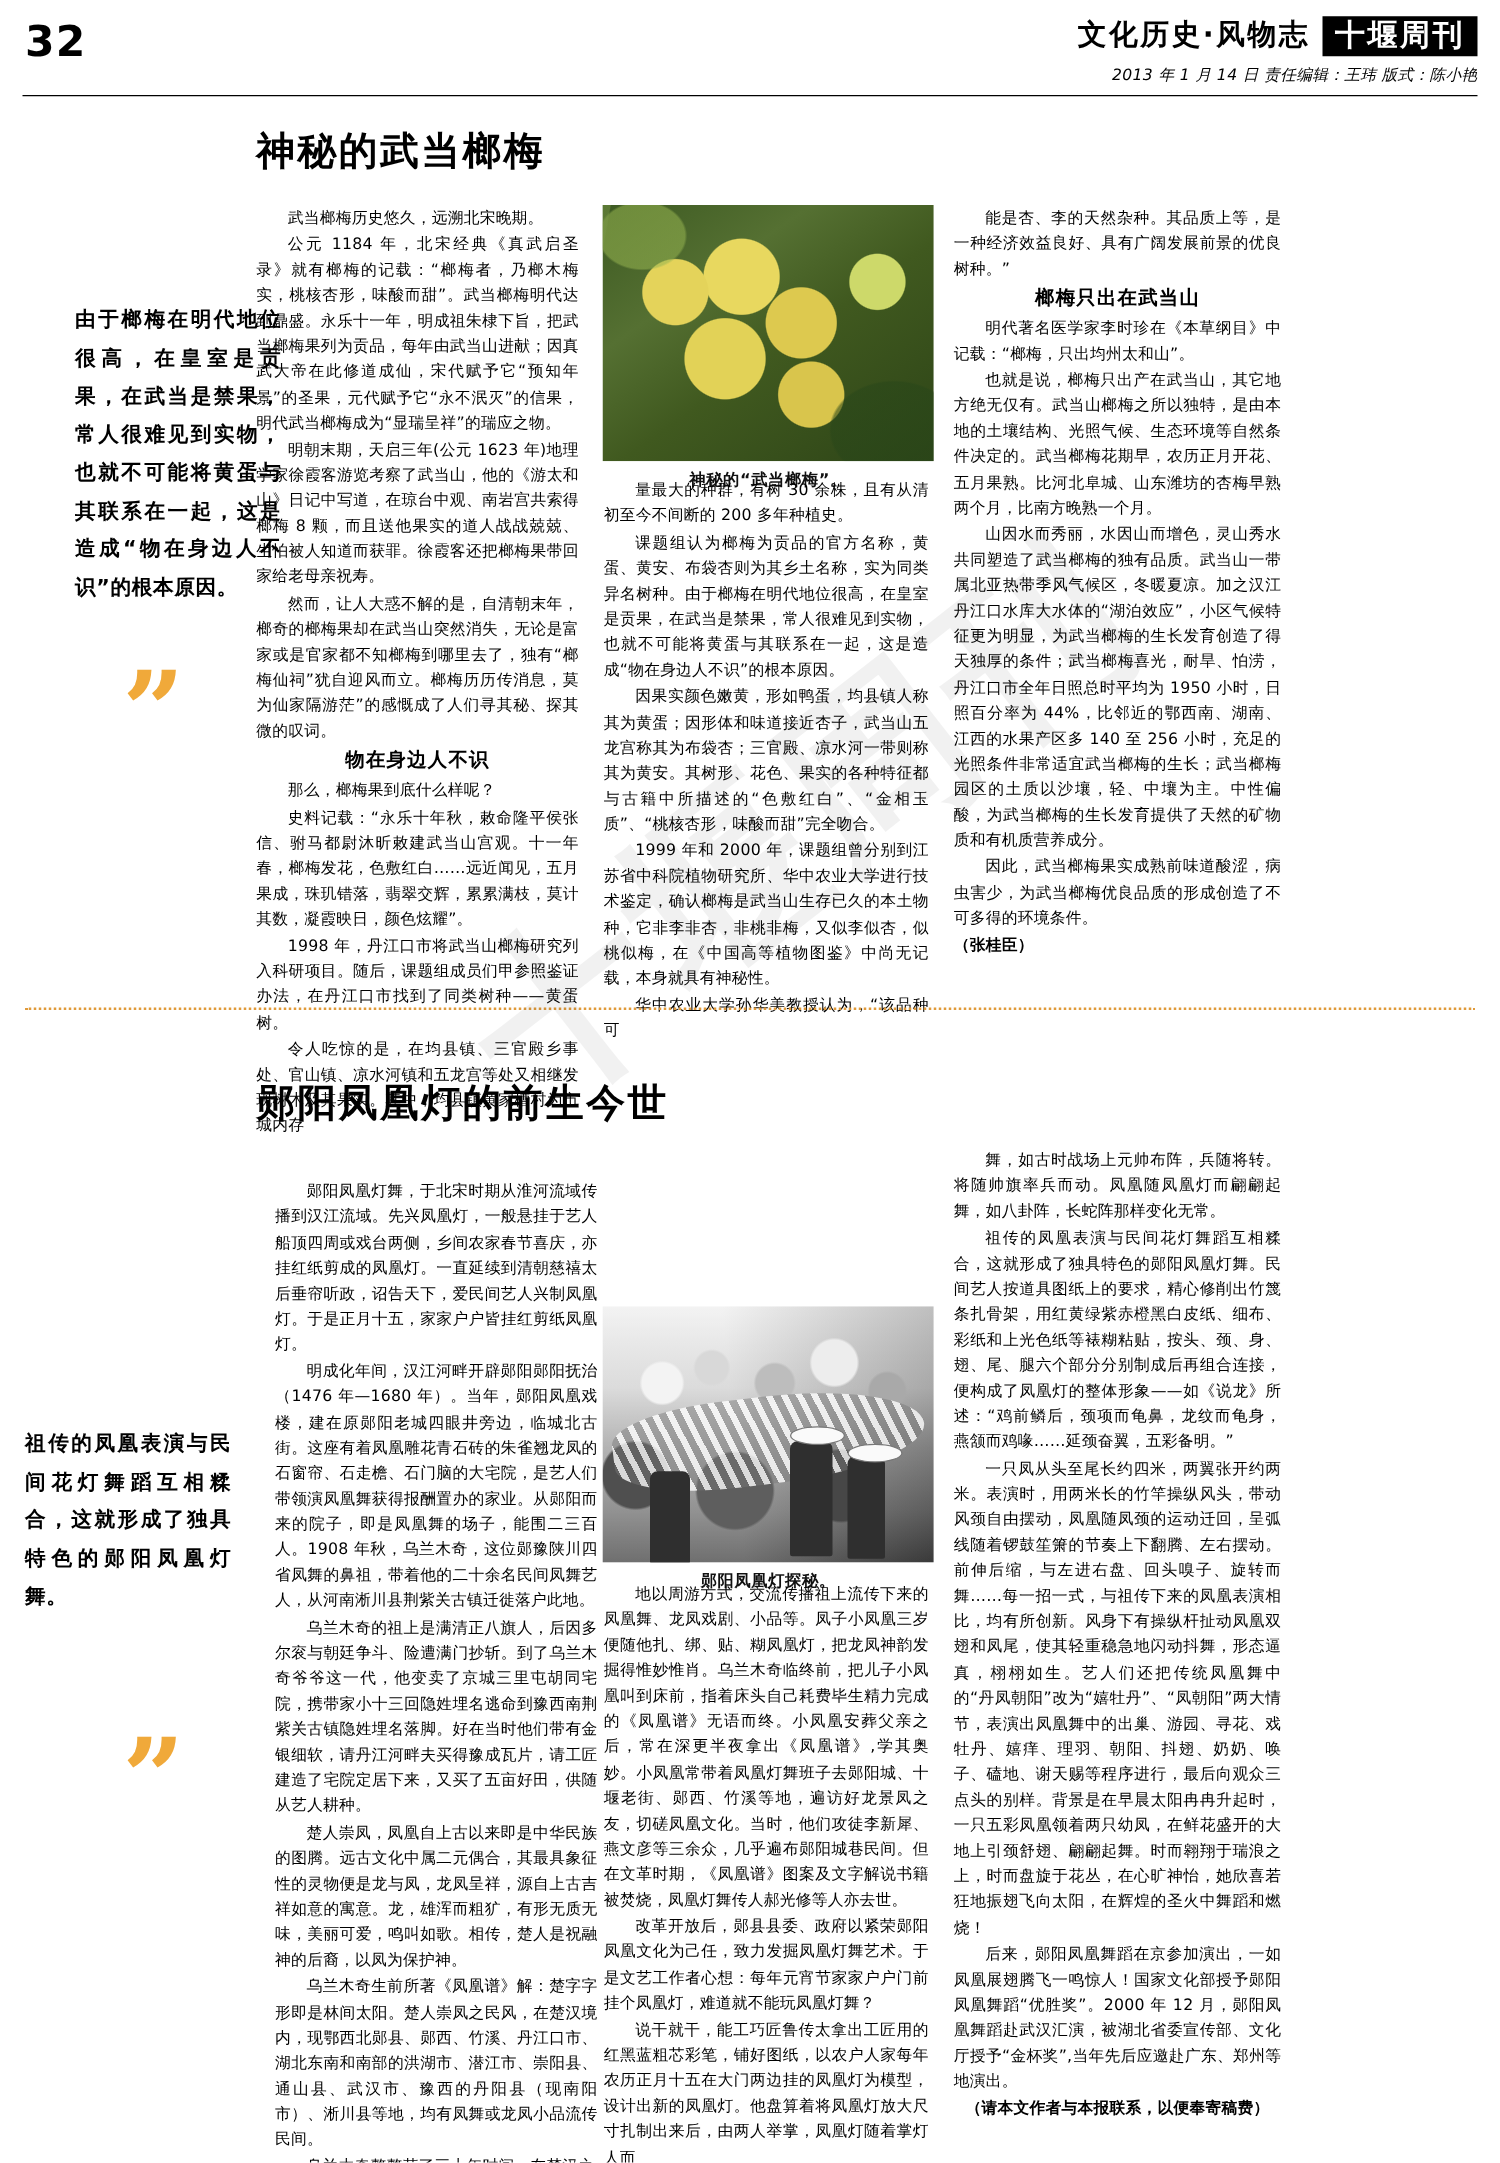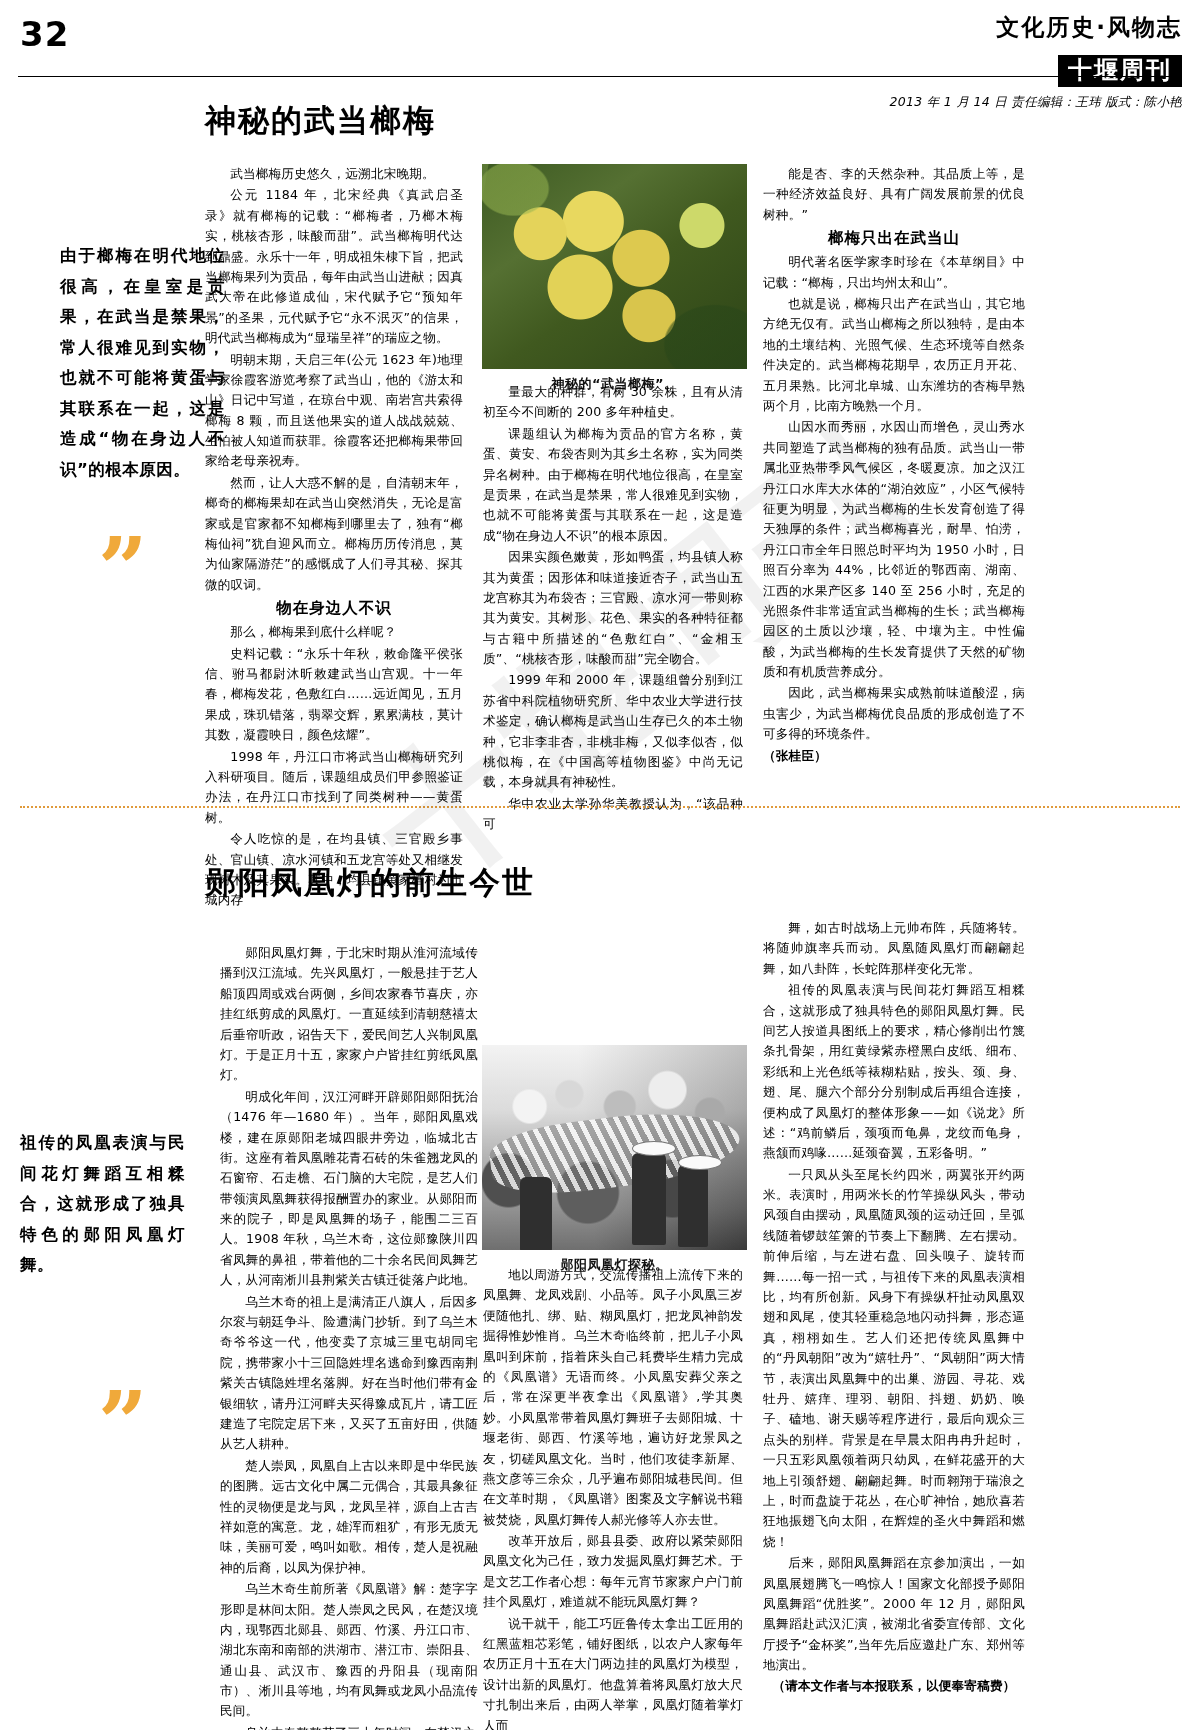--- a/index.html
+++ b/index.html
@@ -36,21 +36,20 @@
     position: absolute;
     right: 18px;
     top: 12px;
     text-align: right;
   }
   .mast-row1 {
     display: flex;
     align-items: flex-end;
     justify-content: flex-end;
     gap: 10px;
-    flex-direction: column;
   }
   .mast-section {
     font-size: 23px;
     font-weight: bold;
     letter-spacing: 2px;
     color: #000;
     padding-bottom: 2px;
   }
   .mast-logo {
     background: #000;
@@ -116,21 +115,21 @@
     left: 20px;
     width: 165px;
     font-size: 16.5px;
     line-height: 1.85;
     font-weight: bold;
     color: #000;
     text-align: justify;
     letter-spacing: 0.5px;
   }
   #article-1 .pullquote { top: 155px; margin-left: 40px; }
-  #article-2 .pullquote { top: 288px; }
+  #article-2 .pullquote { top: 300px; }
 
   .quotemark {
     position: absolute;
     left: 98px;
     font-size: 86px;
     color: #f0a93a;
     font-family: "DejaVu Serif", "Liberation Serif", serif;
     font-weight: bold;
     line-height: 1;
   }

